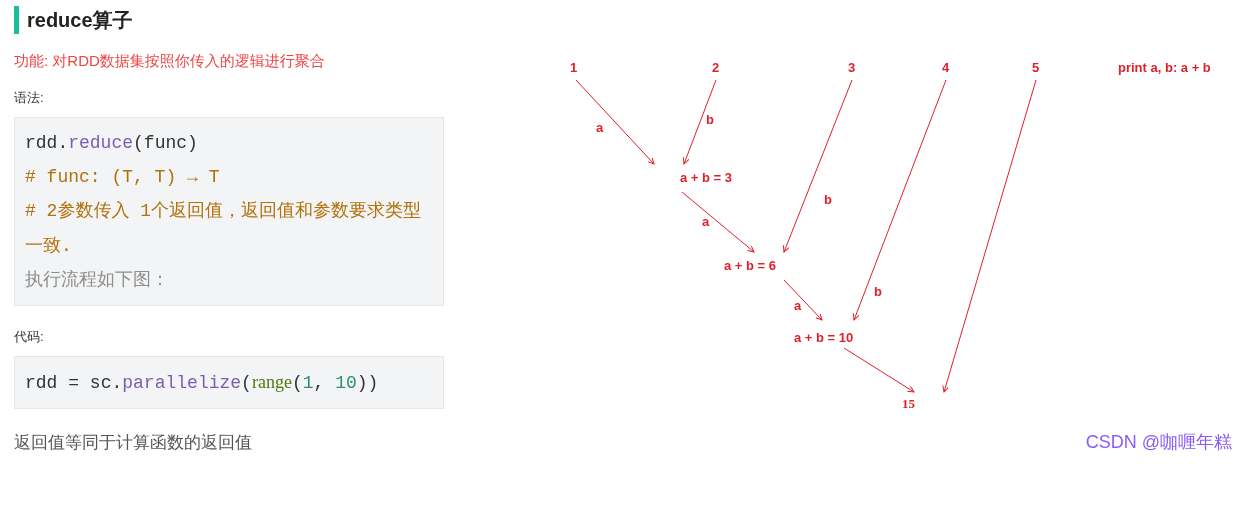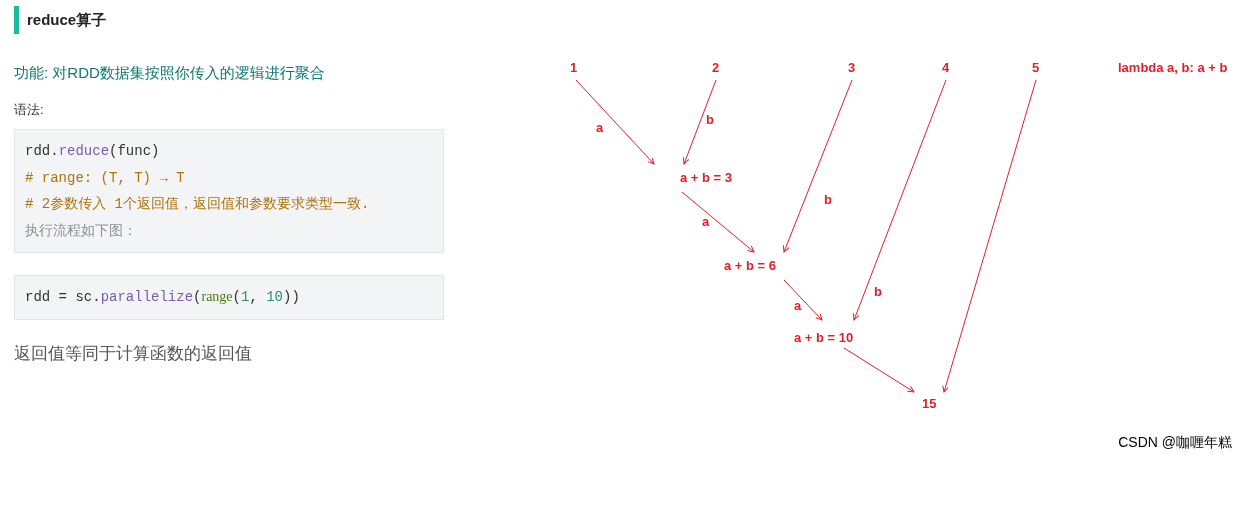--- a/index.html
+++ b/index.html
@@ -16,76 +16,76 @@
     align-items: center;
     margin-bottom: 18px;
   }
   .heading-bar {
     width: 5px;
     height: 28px;
     background: #1abc9c;
     margin-right: 8px;
   }
   .heading-text {
-    font-size: 15px;
+    font-size: 20px;
     font-weight: 700;
     color: #222;
   }
   .body-row {
     display: flex;
     align-items: flex-start;
   }
   .left-col {
     width: 430px;
     flex-shrink: 0;
   }
   .right-col {
     position: relative;
     width: 780px;
     height: 400px;
     margin-left: 10px;
   }
   .desc {
     font-size: 15px;
-    color: #0f766e;
-    margin: 12px 0 18px 0;
+    color: #ef4444;
+    margin: 0 0 18px 0;
   }
   .label {
     font-size: 13px;
     color: #333;
     margin: 0 0 10px 0;
   }
   .code-block {
     background: #f3f4f5;
     border: 1px solid #e5e6e7;
     padding: 8px 10px;
     font-family: Consolas, "Courier New", monospace;
-    font-size: 14px;
+    font-size: 18px;
     line-height: 1.9;
     color: #333;
     margin-bottom: 22px;
   }
   .tok-id { color: #333; }
   .tok-fn { color: #7c5cb0; }
   .tok-builtin { color: #4d7c0f; font-family: Liberation Serif, serif; }
   .tok-num { color: #2a8f6b; }
   .tok-kw { color: #186fa1; }
   .tok-comment { color: #b1720c; }
   .tok-gray { color: #8f8f8f; }
   .footer-note {
     font-size: 17px;
     color: #555;
     margin-top: 1px;
   }
   .watermark {
     position: absolute;
     right: 18px;
     bottom: 6px;
-    color: #000000;
-    font-size: 14px;
+    color: #8b5cf6;
+    font-size: 18px;
   }
   
   .dlabel {
     position: absolute;
     color: #e0202a;
     font-weight: 700;
     font-size: 13px;
     white-space: nowrap;
   }
   svg { position: absolute; left: 0; top: 0; }
@@ -101,25 +101,26 @@
 
 <div class="body-row">
   <div class="left-col">
     <p class="desc">功能: 对RDD数据集按照你传入的逻辑进行聚合</p>
     <p class="label">语法:</p>
 
     <div class="code-block">
       <div>
         <span class="tok-id">rdd</span><span class="tok-id">.</span><span class="tok-fn">reduce</span><span class="tok-id">(</span><span class="tok-id">func</span><span class="tok-id">)</span>
       </div>
-      <div class="tok-comment"># range:  (T, T) → T</div>
+      <div class="tok-comment"># func:  (T, T) → T</div>
       <div class="tok-comment"># 2参数传入 1个返回值，返回值和参数要求类型一致.</div>
       <div class="tok-gray">执行流程如下图：</div>
     </div>
 
+    <p class="label">代码:</p>
 
     <div class="code-block">
       <div>
         <span class="tok-id">rdd </span><span class="tok-id">=</span><span class="tok-id"> </span><span class="tok-id">sc</span><span class="tok-id">.</span><span class="tok-fn">parallelize</span><span class="tok-id">(</span><span class="tok-builtin">range</span><span class="tok-id">(</span><span class="tok-num">1</span><span class="tok-id">, </span><span class="tok-num">10</span><span class="tok-id">)</span><span class="tok-id">)</span>
       </div>
     </div>
 
     <div class="footer-note">返回值等同于计算函数的返回值</div>
   </div>
 
@@ -146,34 +147,34 @@
       <line class="arrow" x1="390" y1="296" x2="460" y2="340"></line>
 
       <line class="arrow" x1="582" y1="28" x2="490" y2="340"></line>
     </svg>
 
     <div class="dlabel" style="left:116px; top:8px;">1</div>
     <div class="dlabel" style="left:258px; top:8px;">2</div>
     <div class="dlabel" style="left:394px; top:8px;">3</div>
     <div class="dlabel" style="left:488px; top:8px;">4</div>
     <div class="dlabel" style="left:578px; top:8px;">5</div>
-    <div class="dlabel" style="left:664px; top:8px;">lambda a, b: a + b</div>
+    <div class="dlabel" style="left:664px; top:8px;">print a, b: a + b</div>
 
     <div class="dlabel" style="left:142px; top:68px;">a</div>
     <div class="dlabel" style="left:252px; top:60px;">b</div>
 
     <div class="dlabel" style="left:186px; top:118px;margin-left:40px;">a + b = 3</div>
 
     <div class="dlabel" style="left:248px; top:162px;">a</div>
     <div class="dlabel" style="left:370px; top:140px;">b</div>
 
     <div class="dlabel" style="left:270px; top:206px;">a + b = 6</div>
 
     <div class="dlabel" style="left:340px; top:246px;">a</div>
     <div class="dlabel" style="left:420px; top:232px;">b</div>
 
     <div class="dlabel" style="left:340px; top:278px;">a + b = 10</div>
 
-    <div class="dlabel" style="left:468px; top:344px;">15</div>
+    <div class="dlabel" style="left:448px; top:344px;font-family:Liberation Serif, serif;">15</div>
   </div>
 </div>
 
 <div class="watermark">CSDN @咖喱年糕</div>
 
 </body></html>

